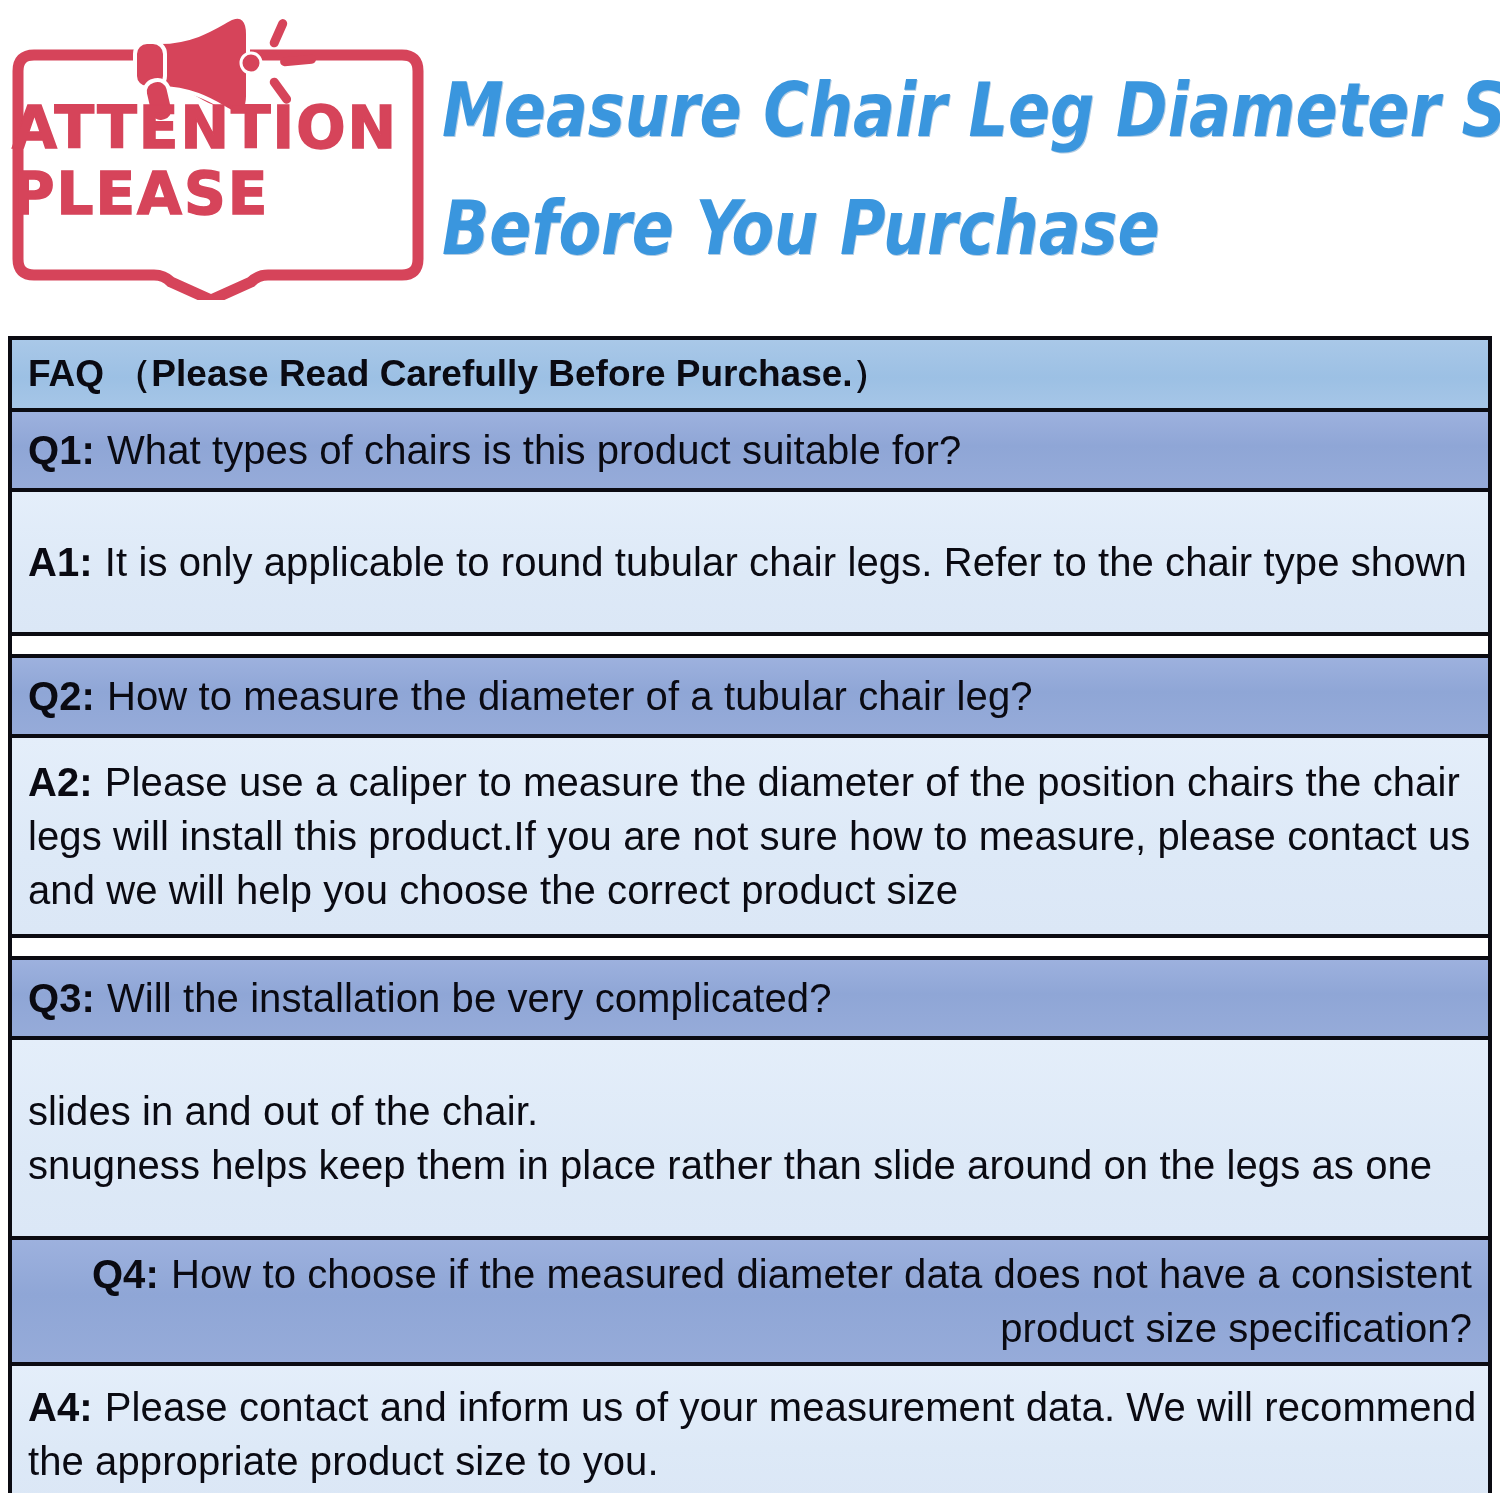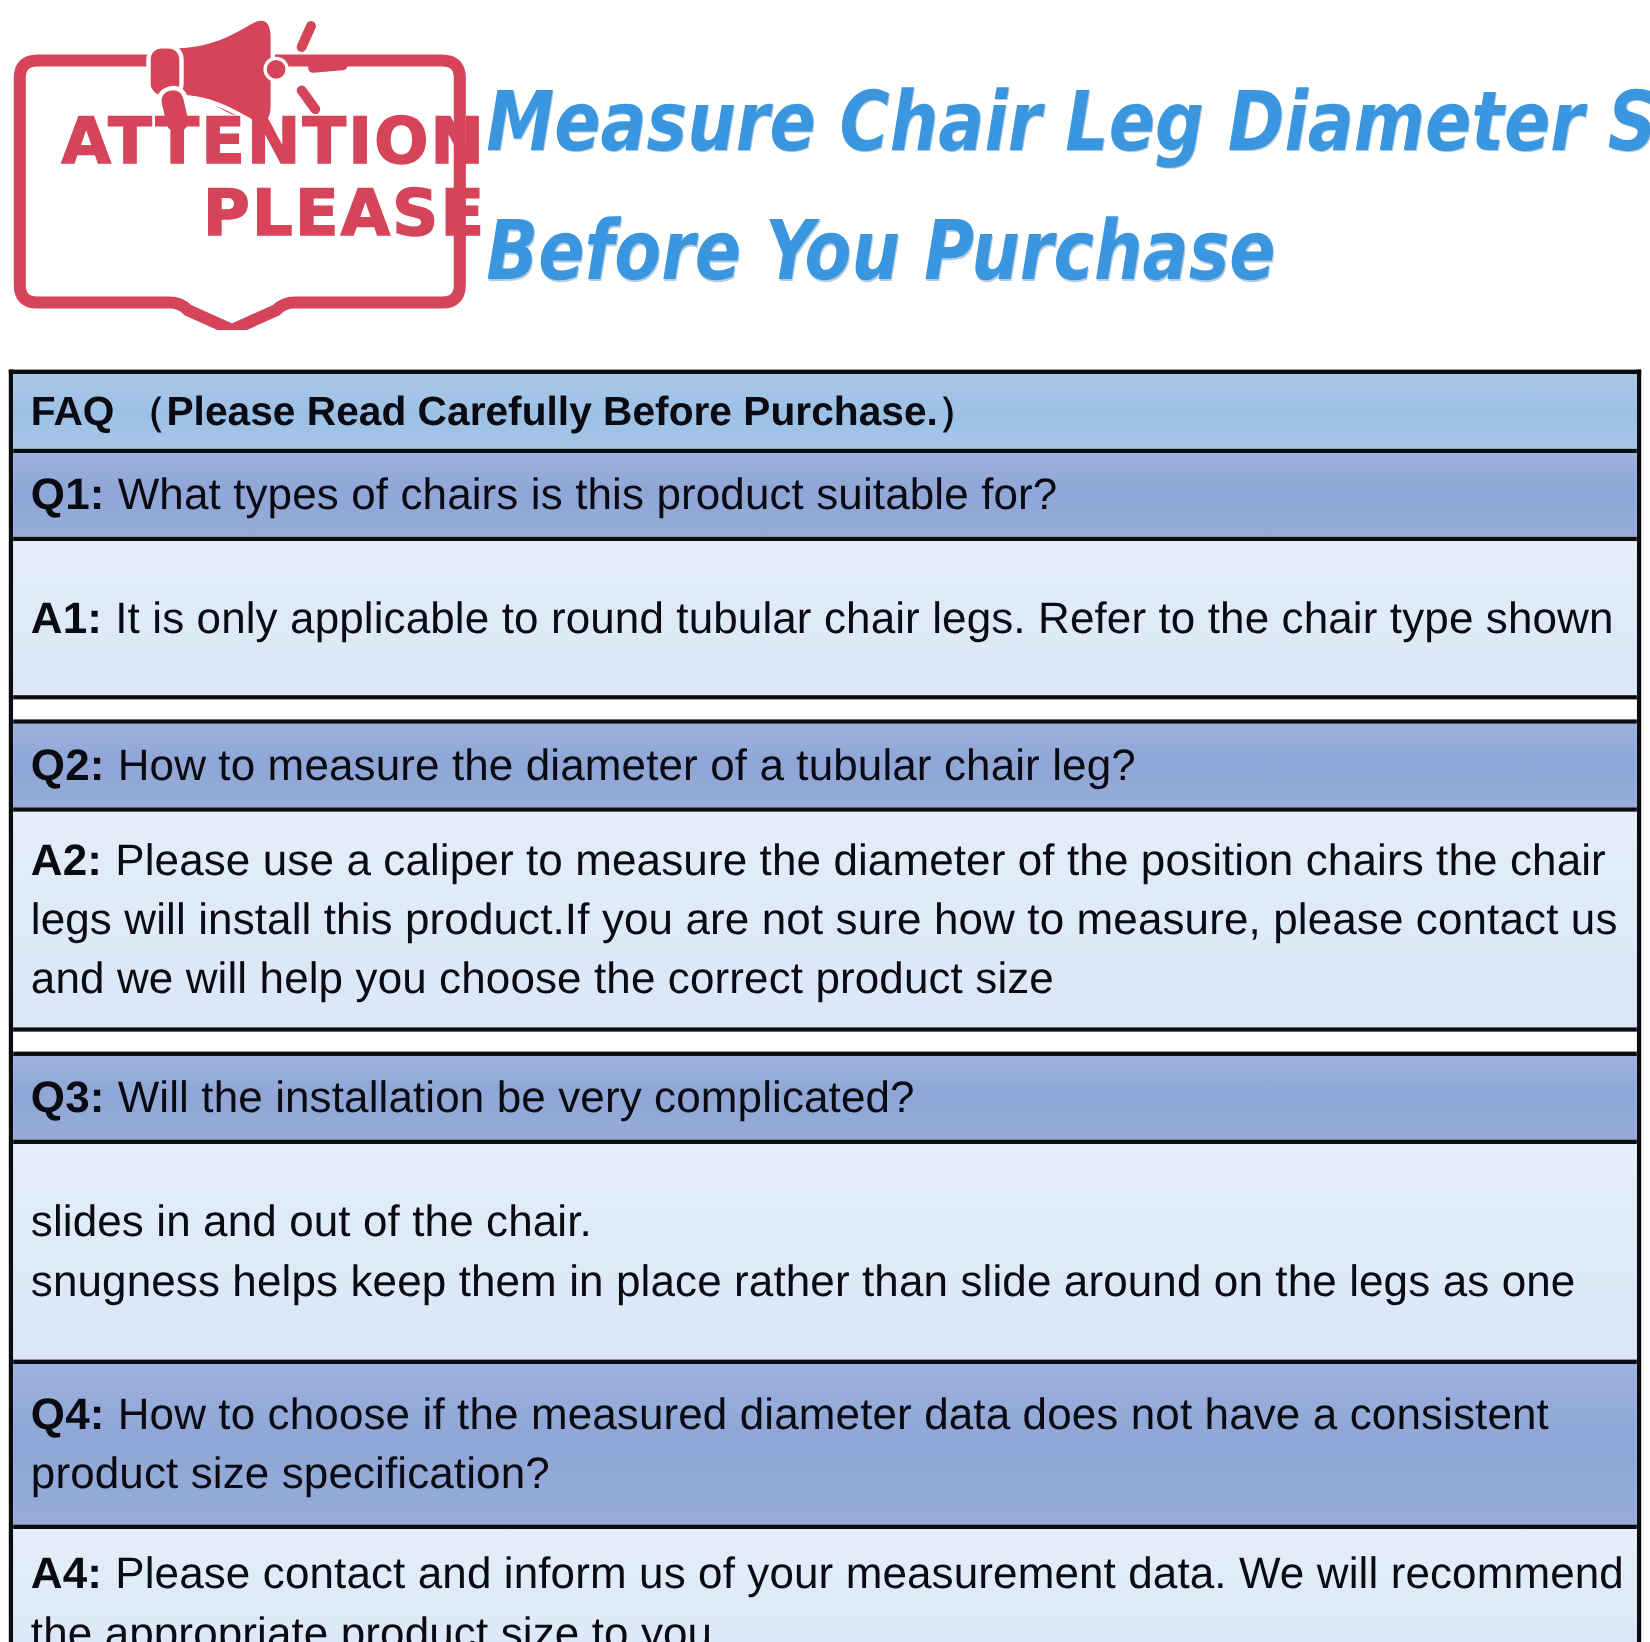--- a/index.html
+++ b/index.html
@@ -27,23 +27,23 @@
   #attention-badge {
     position: absolute;
     left: 8px;
     top: 8px;
     width: 420px;
     height: 292px;
   }
   #badge-svg { display: block; }
   #badge-text-wrap {
     position: absolute;
-    left: 14px; top: 88px;
+    left: 4px; top: 88px;
     width: 420px;
-    text-align: right;
+    text-align: left;
     pointer-events: none;
   }
   .badge-line {
     display: block;
     color: #d6445a;
     font-family: "DejaVu Sans", sans-serif;
     font-weight: bold;
     font-size: 58px;
     line-height: 1.13;
     letter-spacing: 2px;
@@ -126,21 +126,21 @@
     white-space: nowrap;
   }
 
   
   .h-q1 { height: 80px; }
   .h-a1 { height: 144px; }
   .h-q2 { height: 80px; }
   .h-a2 { height: 200px; }
   .h-q3 { height: 80px; }
   .h-a3 { height: 200px; }
-  .h-q4 { height: 150px; }
+  .h-q4 { height: 126px; text-align: right; }
   .h-a4 { height: 140px; }
 </style>
 </head>
 <body>
 
 <div id="header">
 
   <div id="attention-badge">
     <svg id="badge-svg" width="420" height="292" viewBox="0 0 420 292">
 

